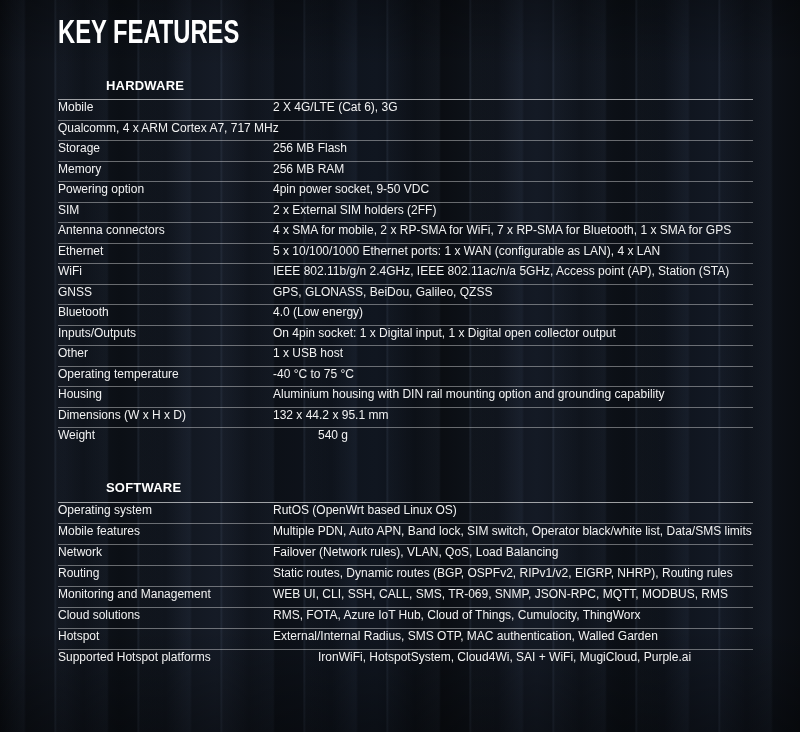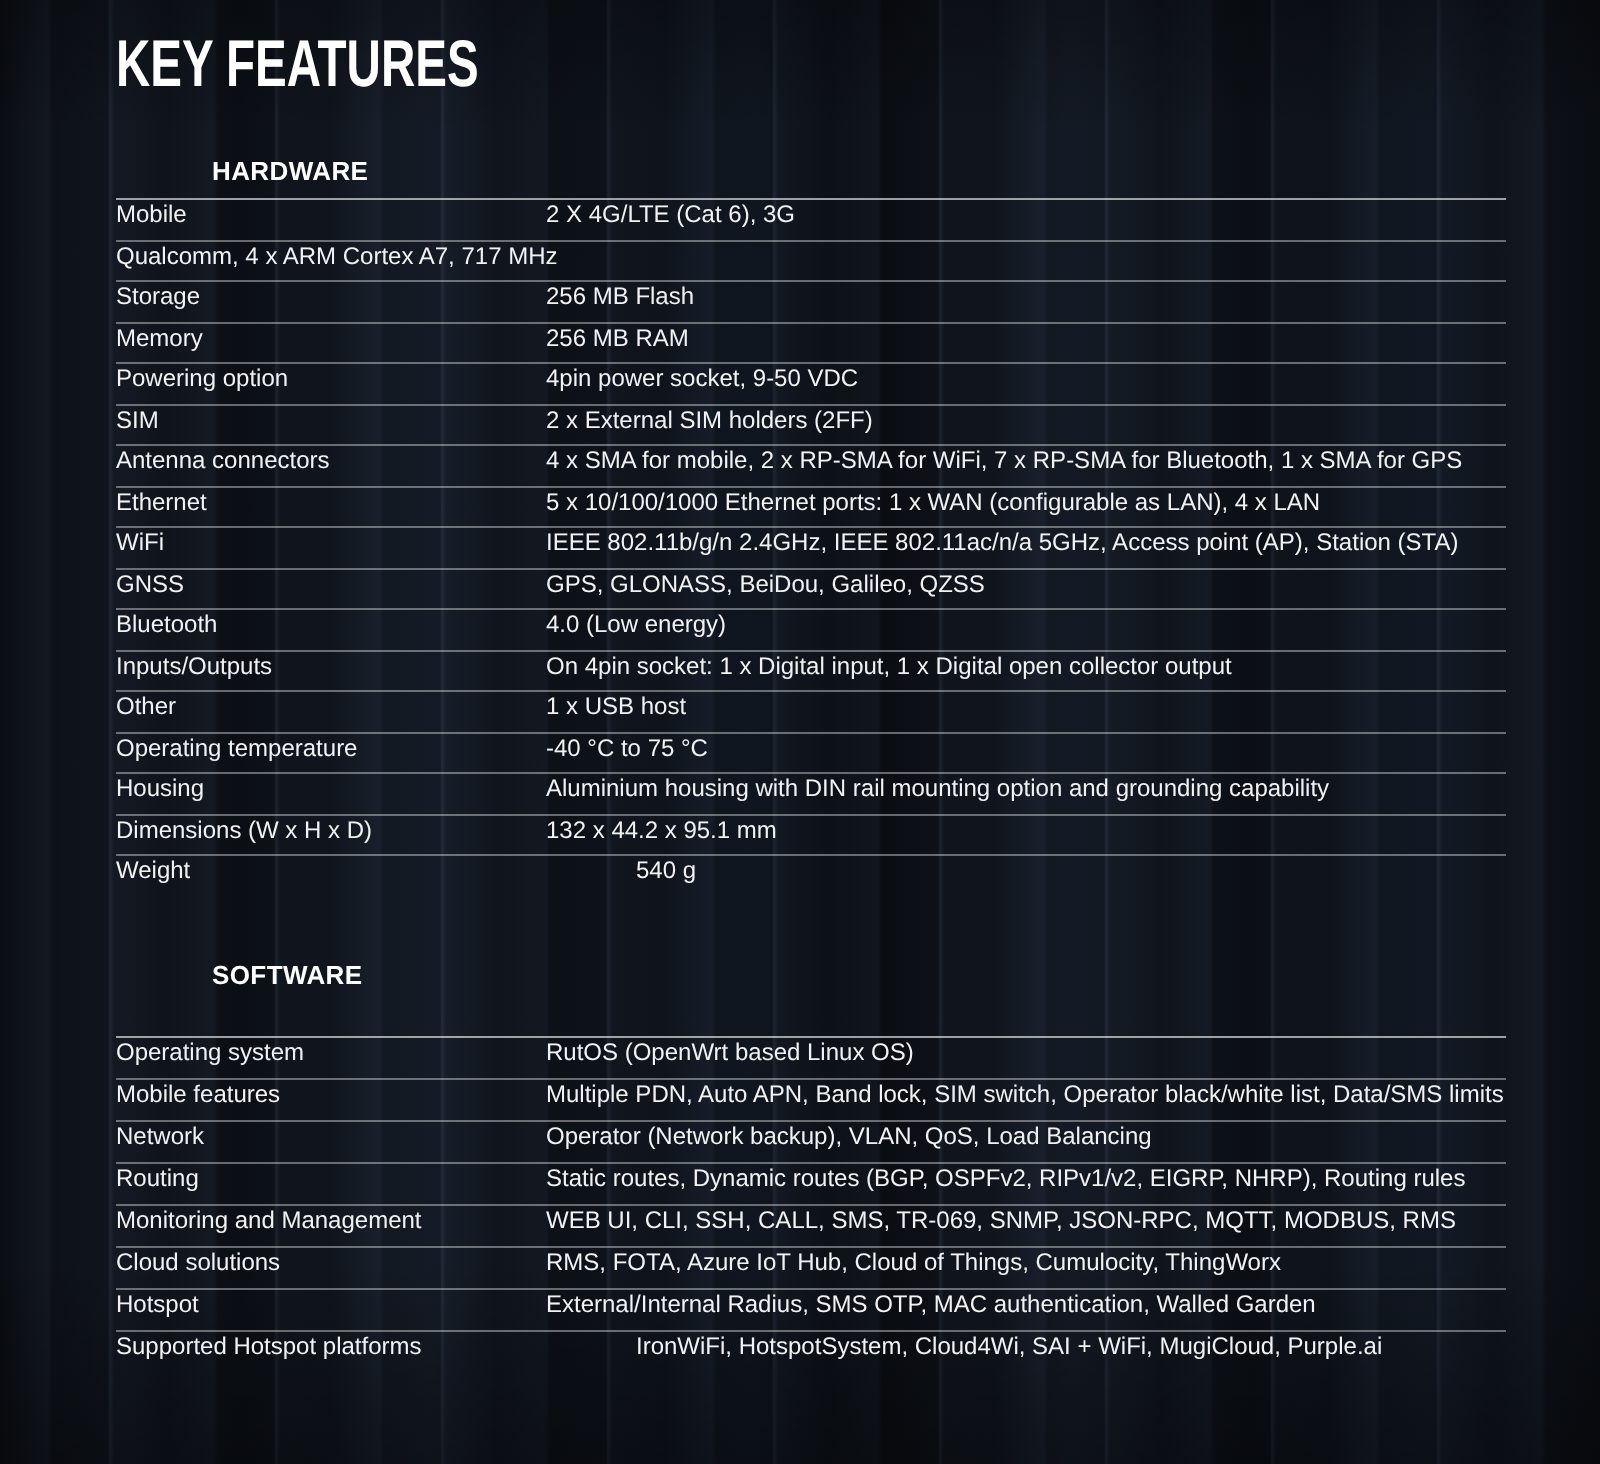--- a/index.html
+++ b/index.html
@@ -49,21 +49,21 @@
     color: #ffffff;
     letter-spacing: 0.2px;
     padding-left: 48px;
   }
   .section-hardware .section-title { margin-top: 30px; }
   .section-software .section-title { margin-top: 32px; }
   .spec-table {
     margin-top: 6px;
     border-top: 1px solid rgba(255,255,255,0.60);
   }
-  .section-software .spec-table { margin-top: 23px; }
+  .section-software .spec-table { margin-top: 7px; }
   .spec-row {
     display: flex;
     box-sizing: border-box;
     height: 20.5px;
     border-bottom: 1px solid rgba(255,255,255,0.38);
     font-size: 12px;
     line-height: 14px;
     white-space: nowrap;
   }
   .section-software .spec-row { height: 21px; }
@@ -166,21 +166,21 @@
           <div class="spec-row">
             <div class="spec-label">Operating system</div>
             <div class="spec-value">RutOS (OpenWrt based Linux OS)</div>
           </div>
           <div class="spec-row">
             <div class="spec-label">Mobile features</div>
             <div class="spec-value">Multiple PDN, Auto APN, Band lock, SIM switch, Operator black/white list, Data/SMS limits</div>
           </div>
           <div class="spec-row">
             <div class="spec-label">Network</div>
-            <div class="spec-value">Operator (Network backup), VLAN, QoS, Load Balancing</div>
+            <div class="spec-value">Failover (Network rules), VLAN, QoS, Load Balancing</div>
           </div>
           <div class="spec-row">
             <div class="spec-label">Routing</div>
             <div class="spec-value">Static routes, Dynamic routes (BGP, OSPFv2, RIPv1/v2, EIGRP, NHRP), Routing rules</div>
           </div>
           <div class="spec-row">
             <div class="spec-label">Monitoring and Management</div>
             <div class="spec-value">WEB UI, CLI, SSH, CALL, SMS, TR-069, SNMP, JSON-RPC, MQTT, MODBUS, RMS</div>
           </div>
           <div class="spec-row">

